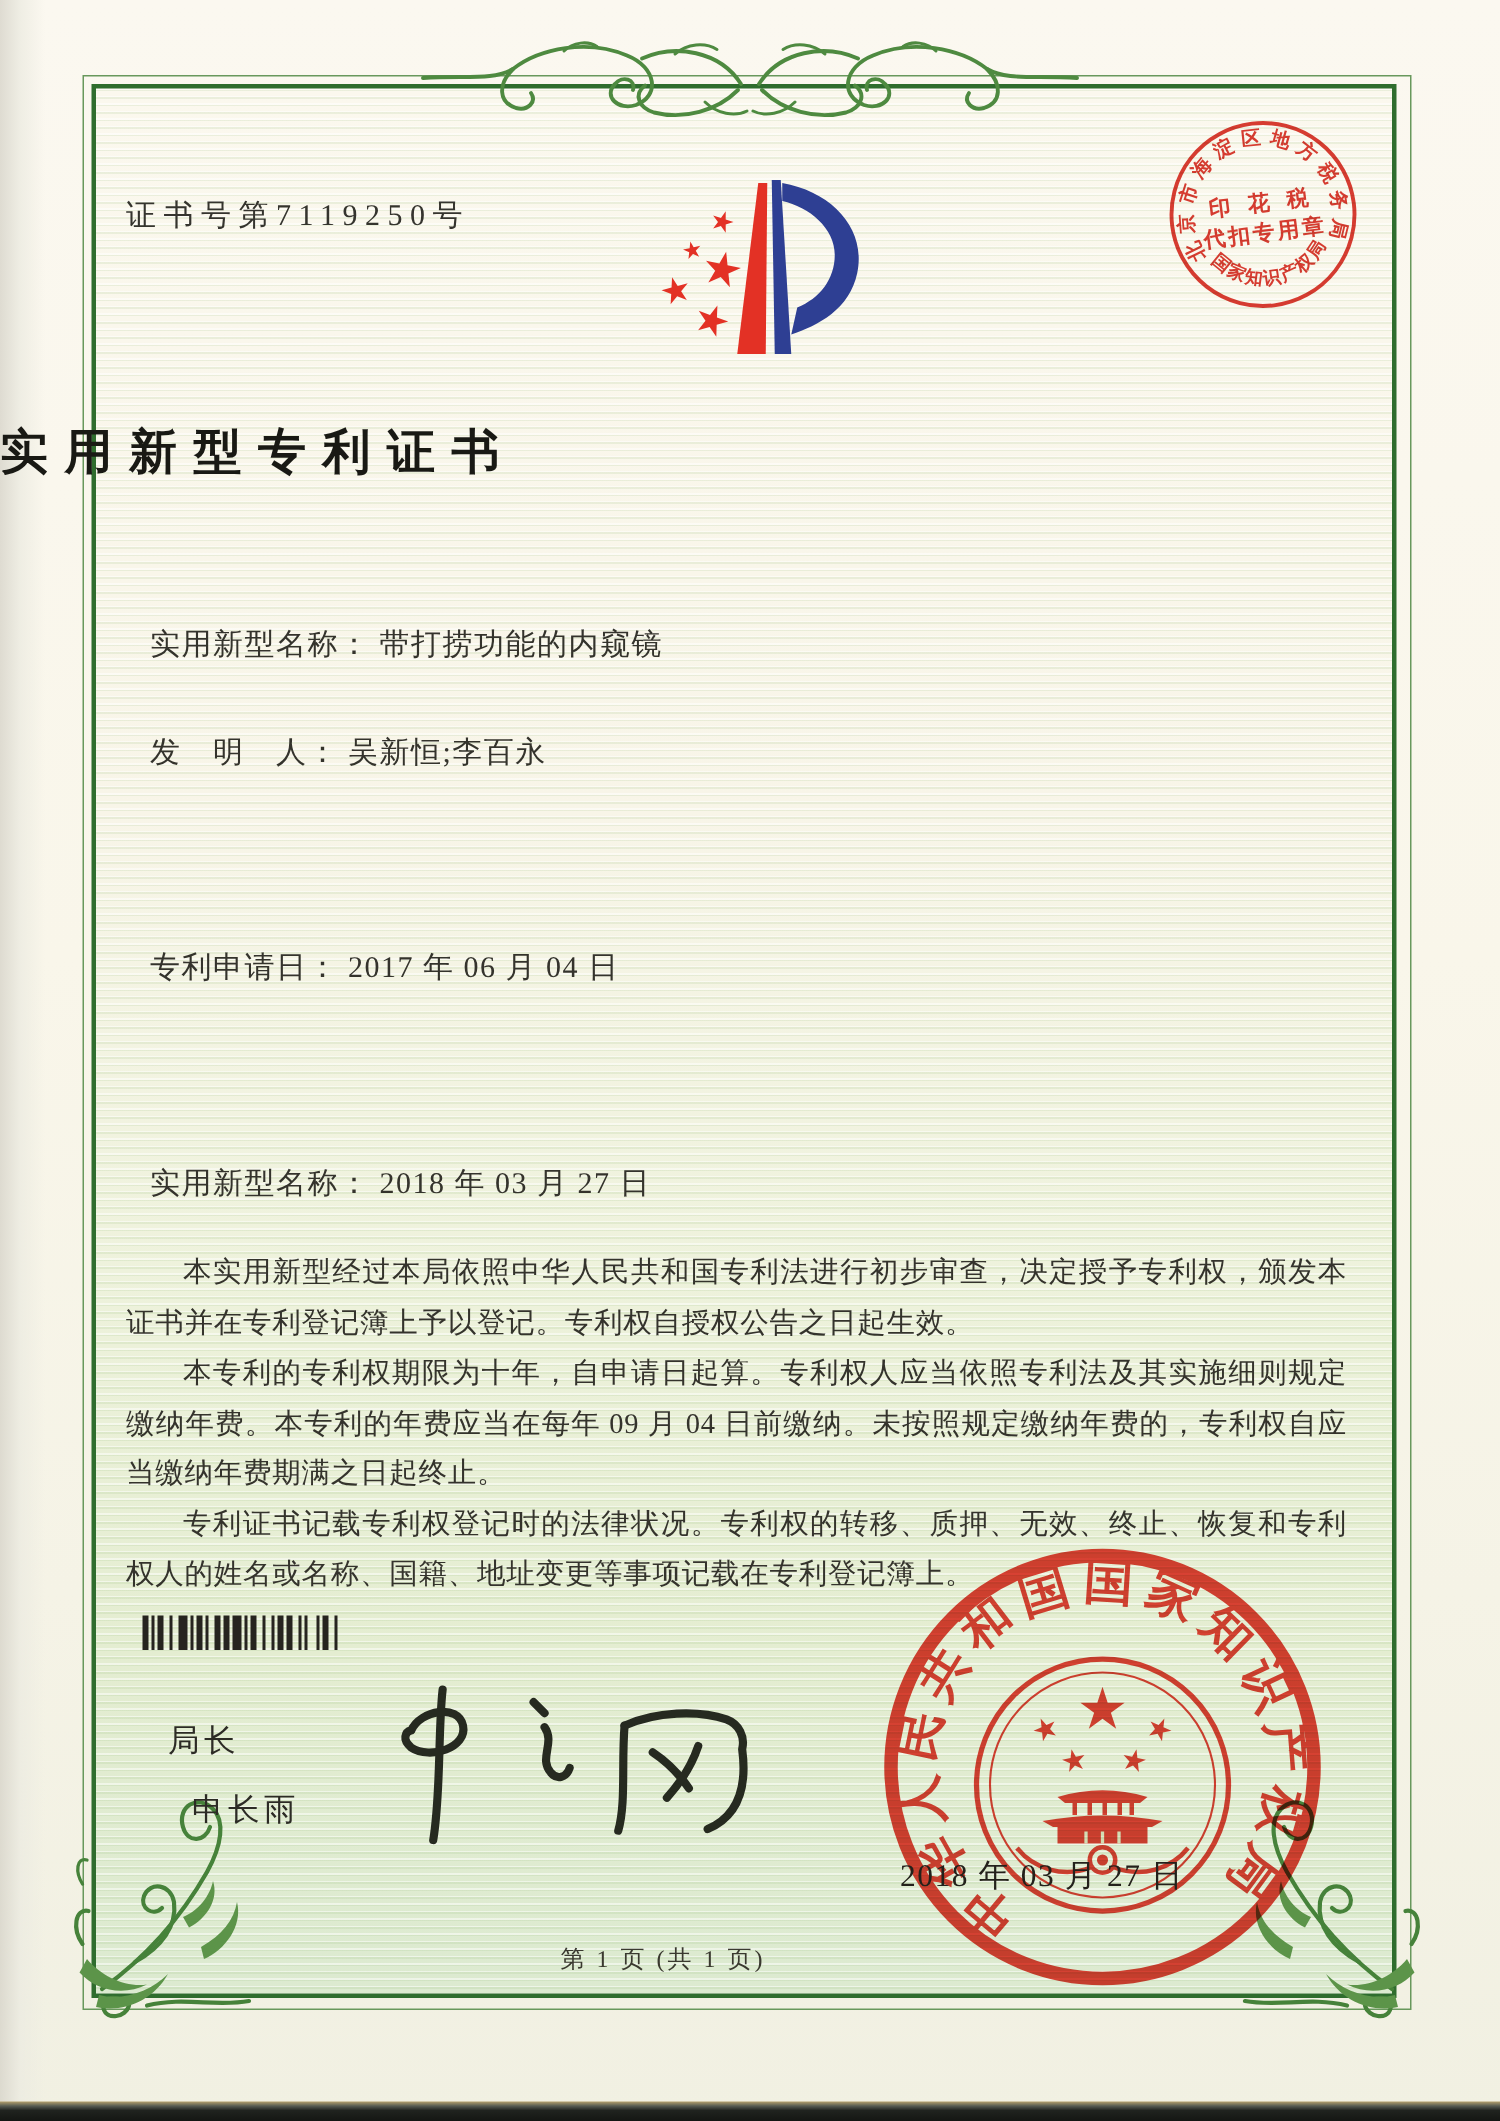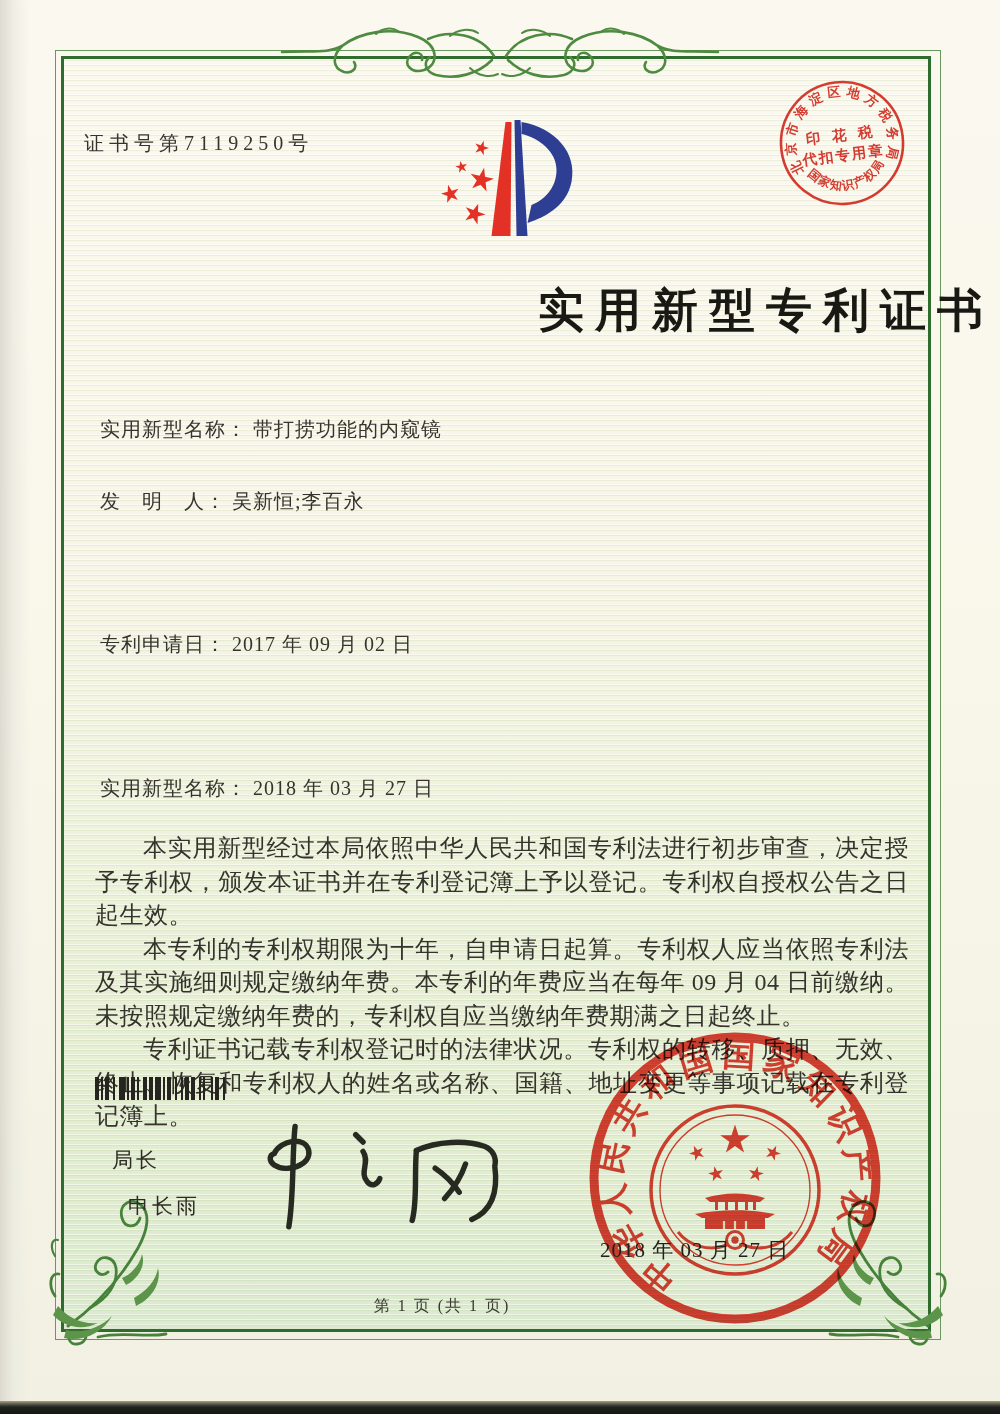--- a/index.html
+++ b/index.html
@@ -12,25 +12,25 @@
     background:linear-gradient(90deg,#d7d4ca 0,#ecebe1 45%,rgba(255,255,255,0) 100%);opacity:.8;}
   .bottom-strip{left:0;bottom:0;width:100%;height:13px;
     background:linear-gradient(180deg,#b3a06c 0,#565b52 3px,#20231f 6px,#141613 100%);}
   
   .frame-outer{left:55px;top:50px;width:884px;height:1288px;border:1.5px solid #68985c;}
   .frame-inner{left:61px;top:56px;width:864px;height:1270px;border:3px solid #2f6d2e;
     background:
       repeating-linear-gradient(180deg, rgba(255,255,255,.50) 0 1px, rgba(150,190,125,.16) 1px 2px, rgba(255,255,255,0) 2px 5px),
       linear-gradient(180deg,#fbf8ee 0%,#f8f5e8 38%,#eef2dc 62%,#e4edd1 82%,#dcead0 100%);}
   .certno{left:84px;top:130px;font-size:20px;letter-spacing:5px;color:#35342e;text-align:center;}
-  .title{left:0;top:280px;width:994px;text-align:right;font-size:46px;font-weight:700;
+  .title{left:0;top:280px;width:994px;text-align:left;font-size:32px;font-weight:700;
          letter-spacing:11px;color:#191914;}
   .field{left:100px;font-size:20px;color:#34332c;letter-spacing:1px;white-space:nowrap;}
   .field .lbl{margin-right:6px;}
-  .bodytext{left:95px;top:832px;width:814px;font-size:24px;line-height:33.5px;
+  .bodytext{left:84px;top:832px;width:814px;font-size:19px;line-height:33.5px;
             color:#34332c;text-align:justify;}
   .bodytext p{margin:0;text-indent:2em;letter-spacing:.5px;}
   .barcode{left:95px;top:1077px;height:23px;display:flex;align-items:stretch;}
   .barcode div{height:100%;}
   .barcode .b{background:#26241f;}
   .sig-title{left:112px;top:1146px;font-size:21px;color:#2c2b25;letter-spacing:3px;}
   .sig-name{left:128px;top:1192px;font-size:21px;color:#2c2b25;letter-spacing:3px;}
   .seal-date{left:600px;top:1236px;font-size:21px;color:#23211b;letter-spacing:1px;z-index:8;}
   .footer{left:0;top:1296px;width:884px;text-align:center;font-size:16px;color:#3a392f;letter-spacing:2px;}
   svg{display:block;}
@@ -124,21 +124,21 @@
 
   <div class="abs title content">实用新型专利证书</div>
 
   <div class="abs field content" style="top:416px">
     <span class="lbl">实用新型名称：</span><span>带打捞功能的内窥镜</span>
   </div>
   <div class="abs field content" style="top:488px">
     <span class="lbl">发　明　人：</span><span>吴新恒;李百永</span>
   </div>
   <div class="abs field content" style="top:631px">
-    <span class="lbl">专利申请日：</span><span>2017 年 09 月 02 日</span>
+    <span class="lbl">专利申请日：</span><span>2017 年 06 月 04 日</span>
   </div>
   <div class="abs field content" style="top:775px">
     <span class="lbl">实用新型名称：</span><span>2018 年 03 月 27 日</span>
   </div>
 
   <div class="abs bodytext content">
     <p>本实用新型经过本局依照中华人民共和国专利法进行初步审查，决定授予专利权，颁发本证书并在专利登记簿上予以登记。专利权自授权公告之日起生效。</p>
     <p>本专利的专利权期限为十年，自申请日起算。专利权人应当依照专利法及其实施细则规定缴纳年费。本专利的年费应当在每年 09 月 04 日前缴纳。未按照规定缴纳年费的，专利权自应当缴纳年费期满之日起终止。</p>
     <p>专利证书记载专利权登记时的法律状况。专利权的转移、质押、无效、终止、恢复和专利权人的姓名或名称、国籍、地址变更等事项记载在专利登记簿上。</p>
   </div>

